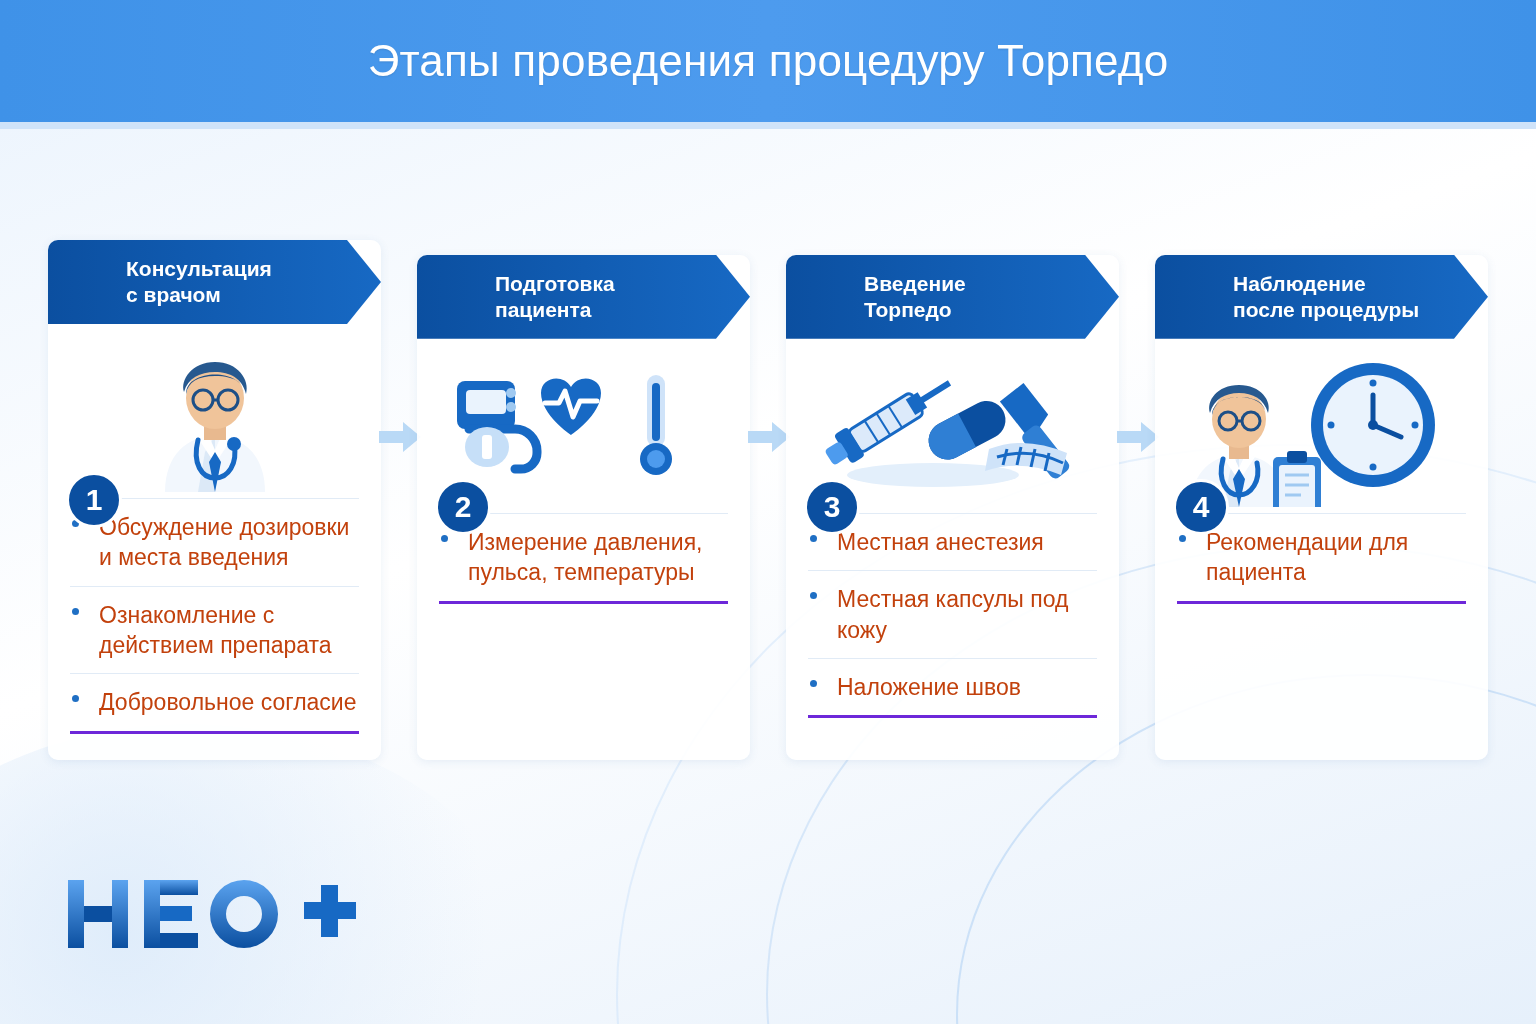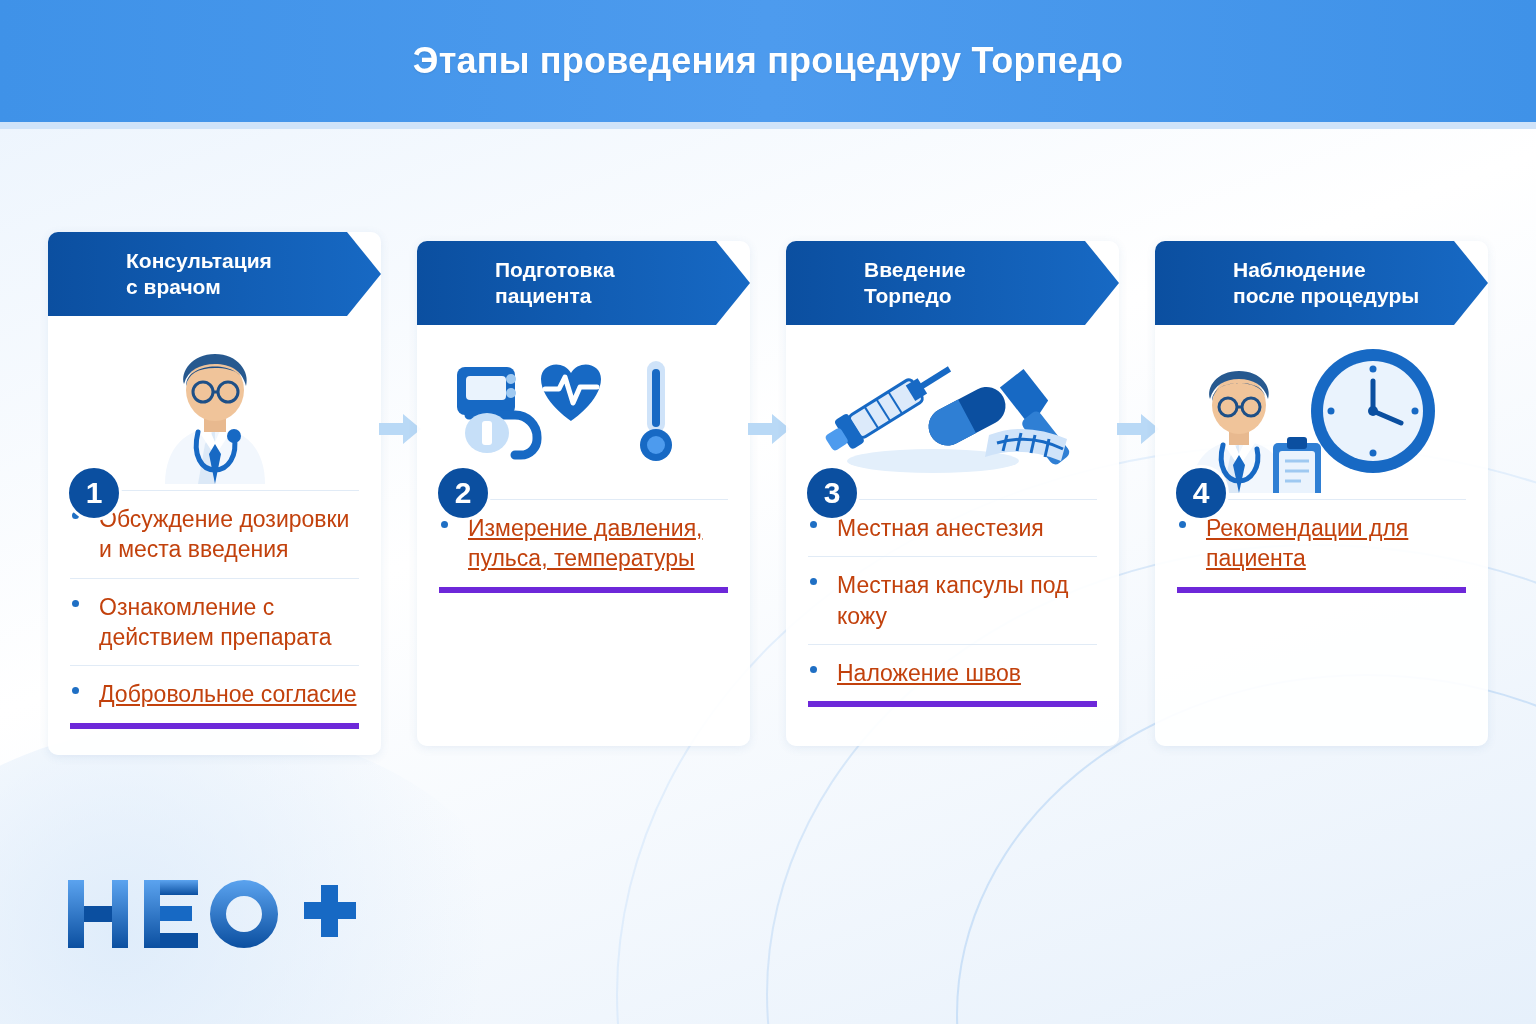--- a/index.html
+++ b/index.html
@@ -36,33 +36,33 @@
     height: 122px;
     background: linear-gradient(90deg, #3f92e8 0%, #4d9bee 50%, #3f92e8 100%);
     display: flex; align-items: center; justify-content: center;
   }
   .header::after {
     content: ""; position: absolute; left: 0; right: 0; bottom: -7px;
     height: 7px; background: #cfe3f9;
   }
   .header h1 {
     color: #ffffff;
-    font-size: 36px;
-    font-weight: bold;
+    font-size: 44px;
+    font-weight: normal;
     letter-spacing: 0.2px;
     text-shadow: 0 1px 2px rgba(0,0,0,0.10);
   }
 
   
   .steps {
     position: absolute;
-    top: 232px; left: 48px;
+    top: 240px; left: 48px;
     width: 1440px;
     display: flex;
-    align-items: center;
+    align-items: flex-end;
   }
 
   .card {
     position: relative;
     width: 333px;
     background: rgba(255,255,255,0.92);
     border-radius: 10px;
     box-shadow: 0 2px 10px rgba(60,110,170,0.10);
     min-height: 505px;
     display: flex; flex-direction: column;
@@ -113,21 +113,21 @@
   .bullet {
     display: flex;
     align-items: flex-start;
     gap: 20px;
     padding: 13px 2px;
     border-top: 1px solid #e1ebf6;
     color: #c2410c;
     font-size: 23px;
     line-height: 1.32;
   }
-  .bullet:last-child { border-bottom: 6px solid #6d28d9; text-decoration: underline; }
+  .bullet:last-child { border-bottom: 3px solid #6d28d9; }
   .dot {
     flex: 0 0 auto;
     width: 7px; height: 7px; border-radius: 50%;
     background: #1f6fc4;
     margin-top: 8px;
   }
 
   
   .arrow-gap {
     position: relative;

